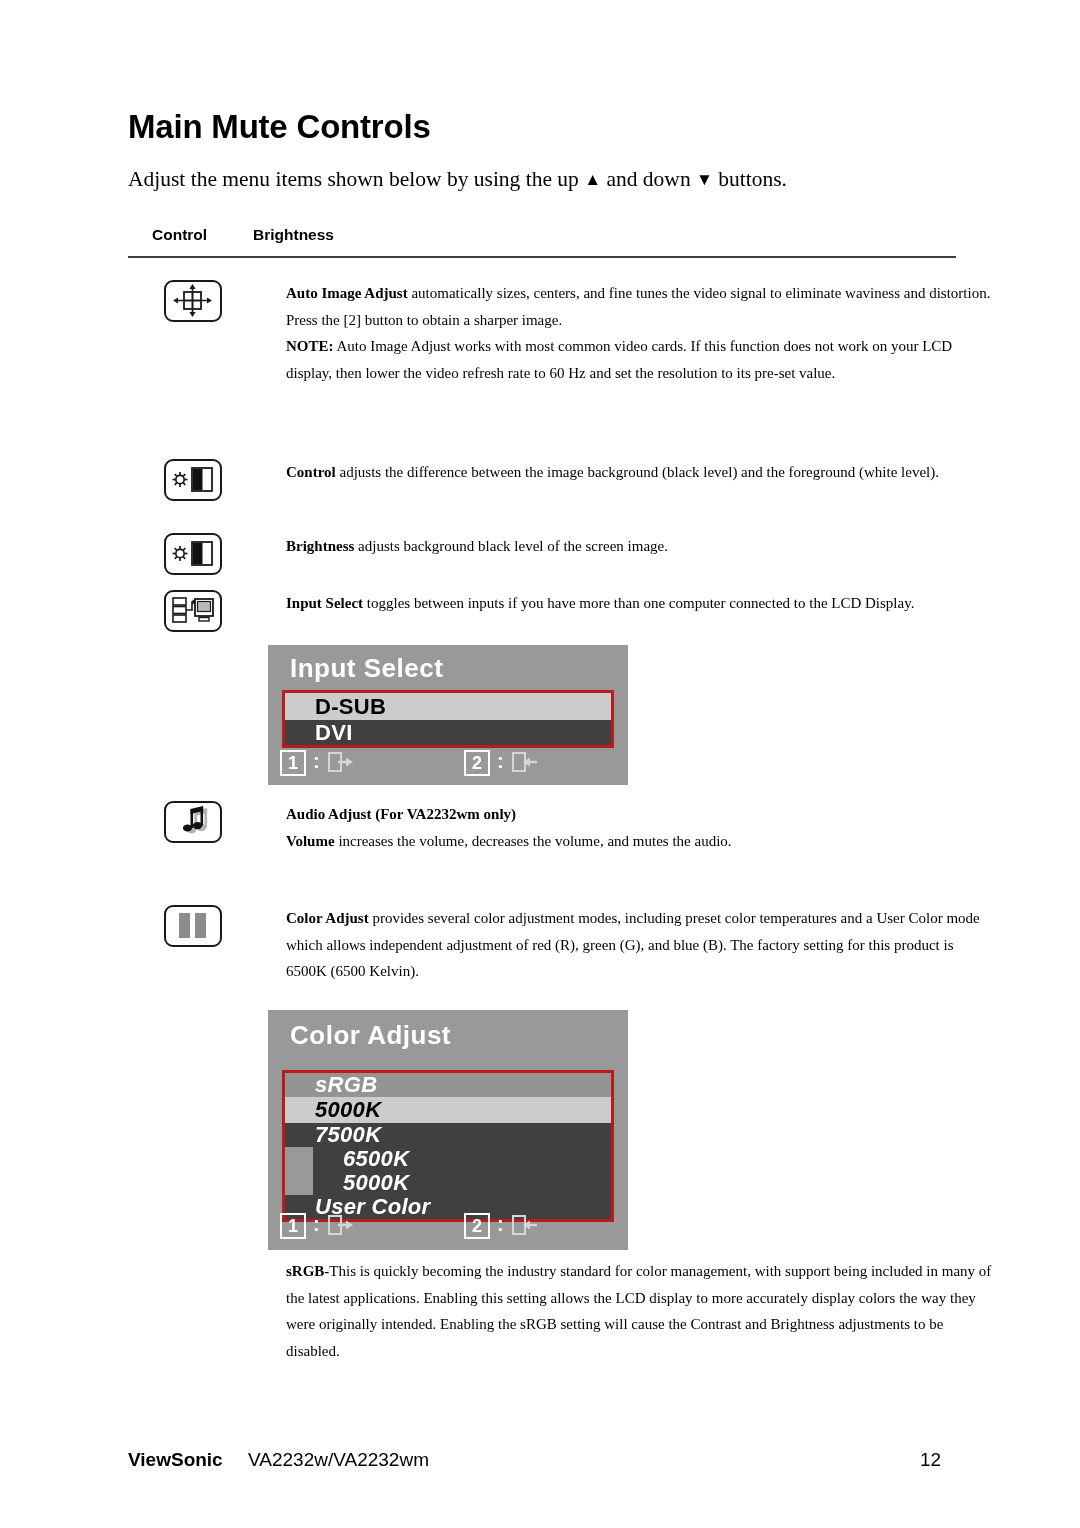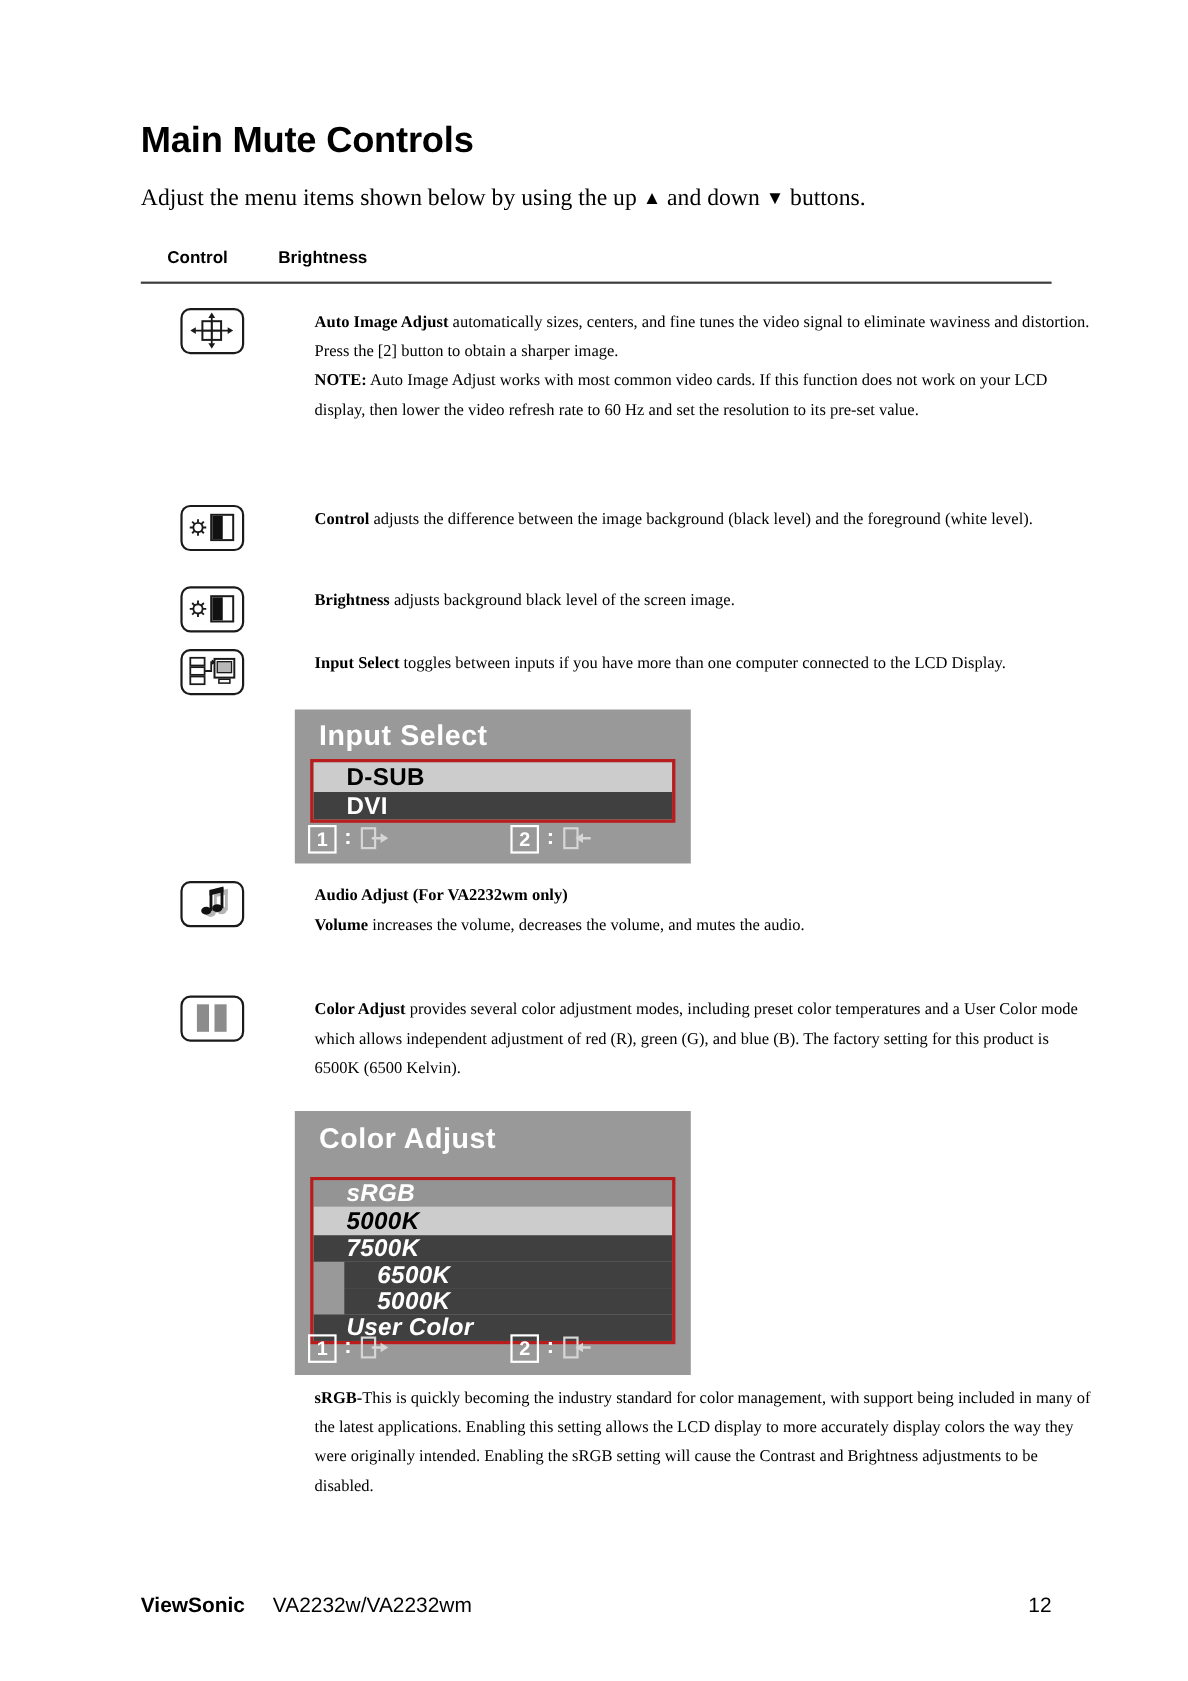--- a/index.html
+++ b/index.html
@@ -172,21 +172,21 @@
     left: 248px;
     top: 1449px;
     font-family: "Liberation Sans", "DejaVu Sans", sans-serif;
     font-size: 19px;
   }
   .footer-page {
     position: absolute;
     left: 920px;
     top: 1449px;
     width: 36px;
-    text-align: right;
+    text-align: left;
     font-family: "Liberation Sans", "DejaVu Sans", sans-serif;
     font-size: 19px;
   }
 </style>
 </head>
 <body>
 
 <div class="page">
 
   <div class="page-title">Main Mute Controls</div>

